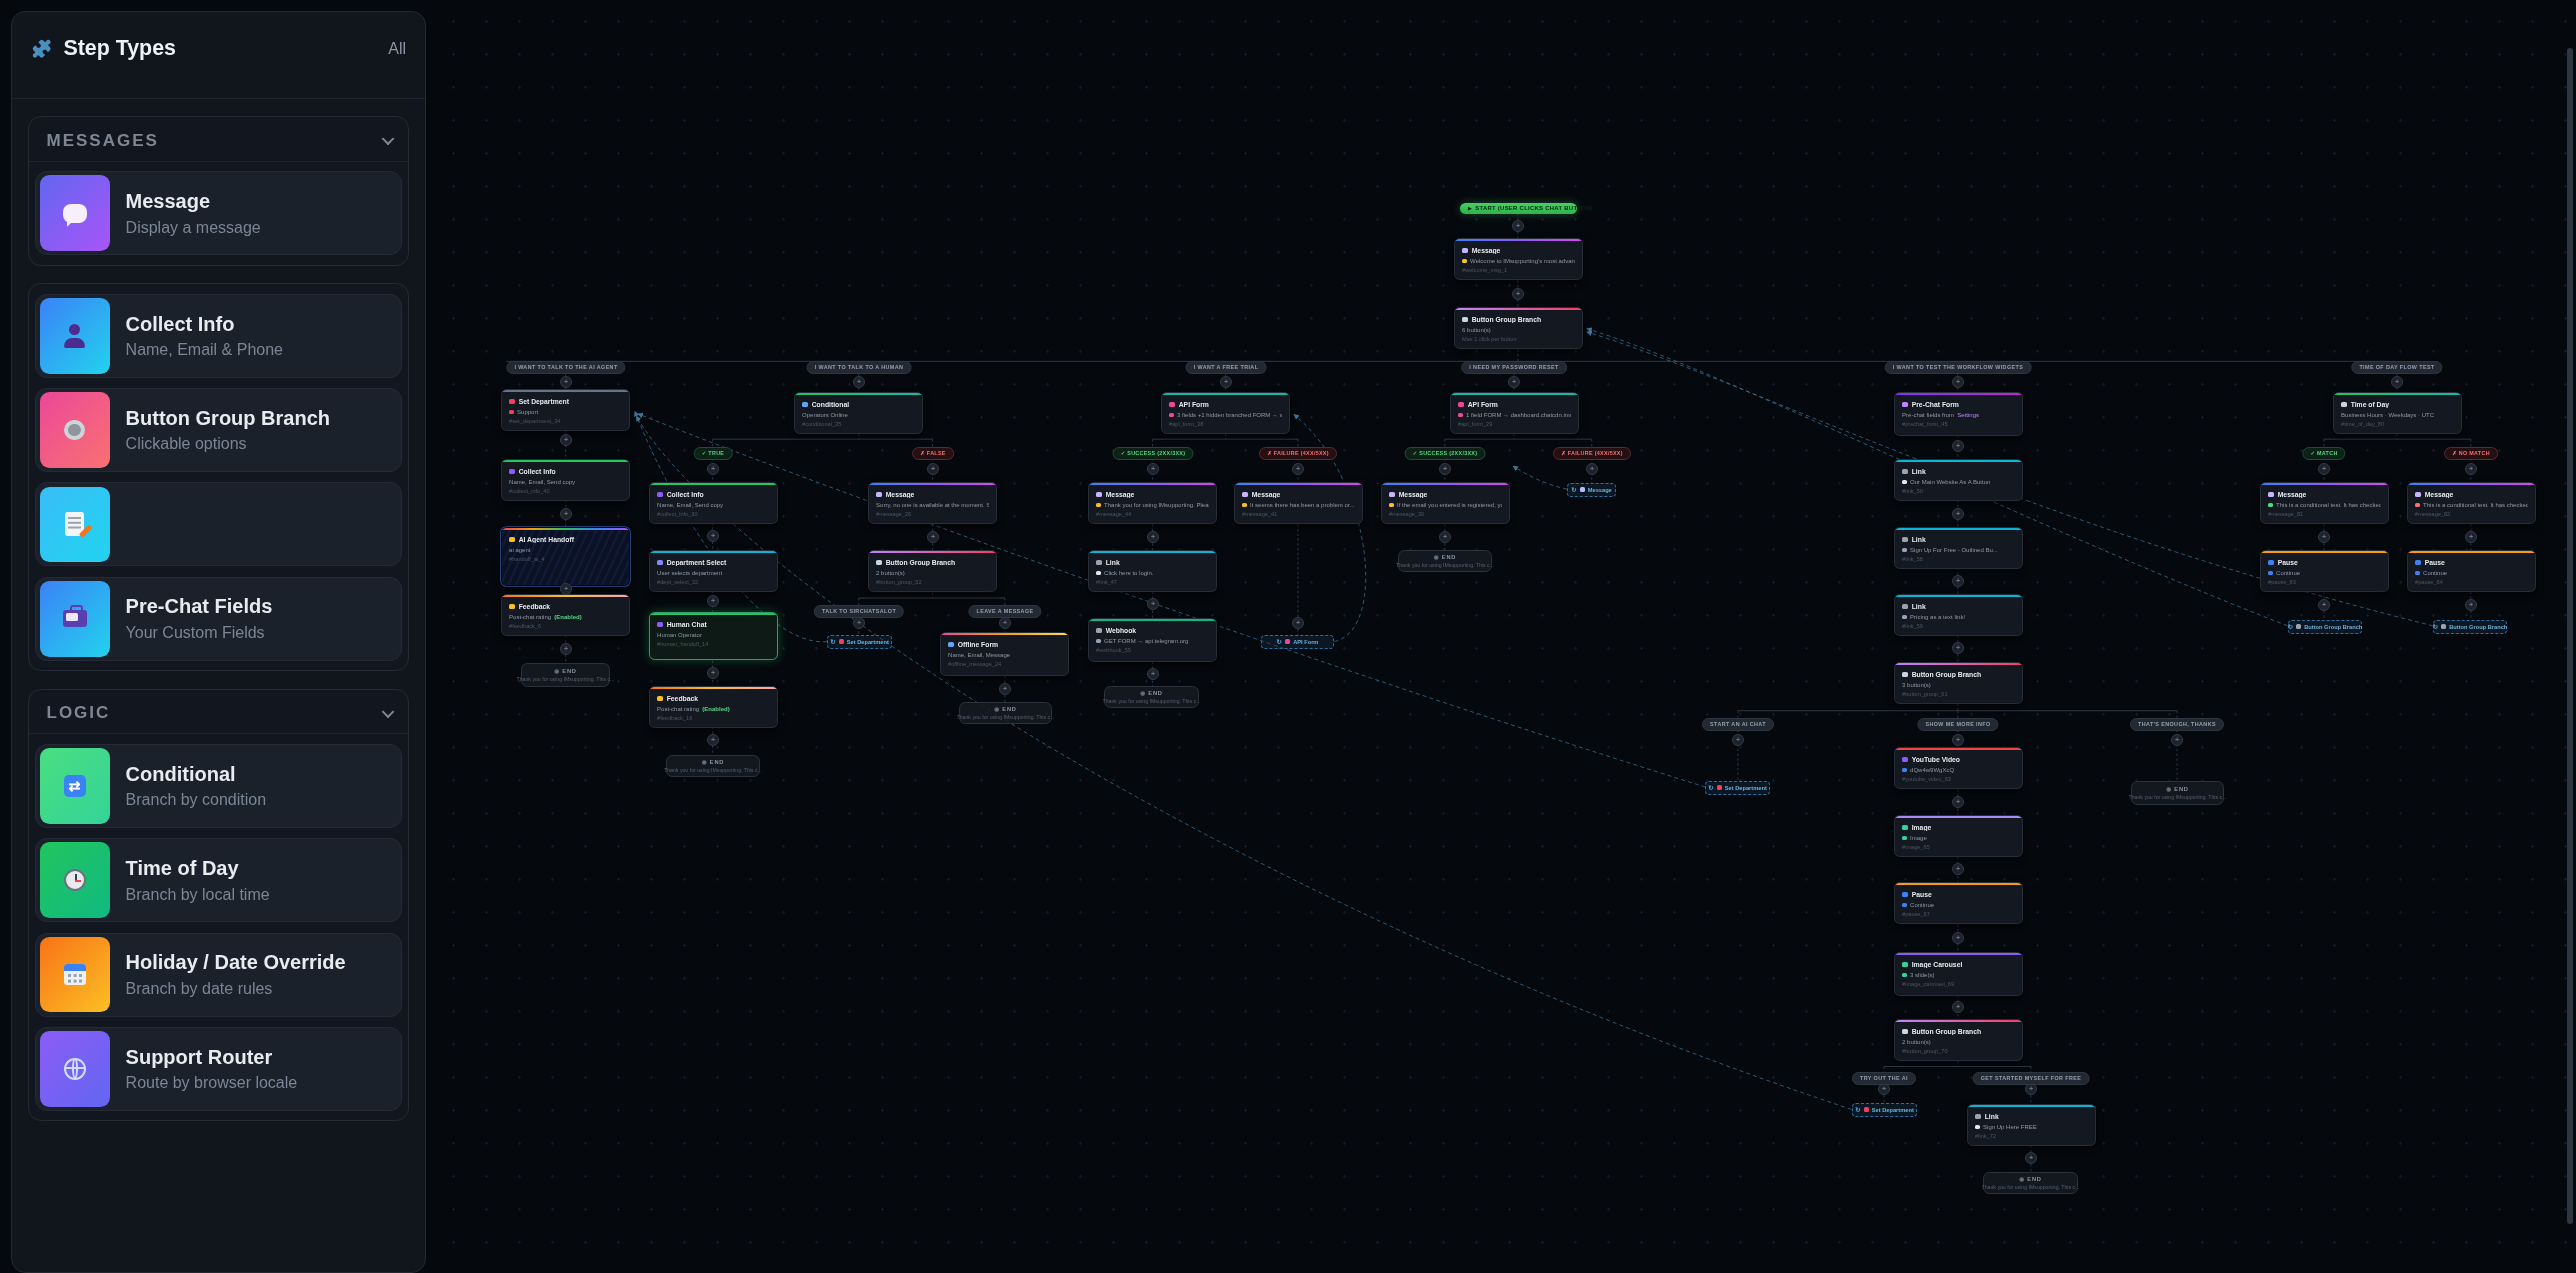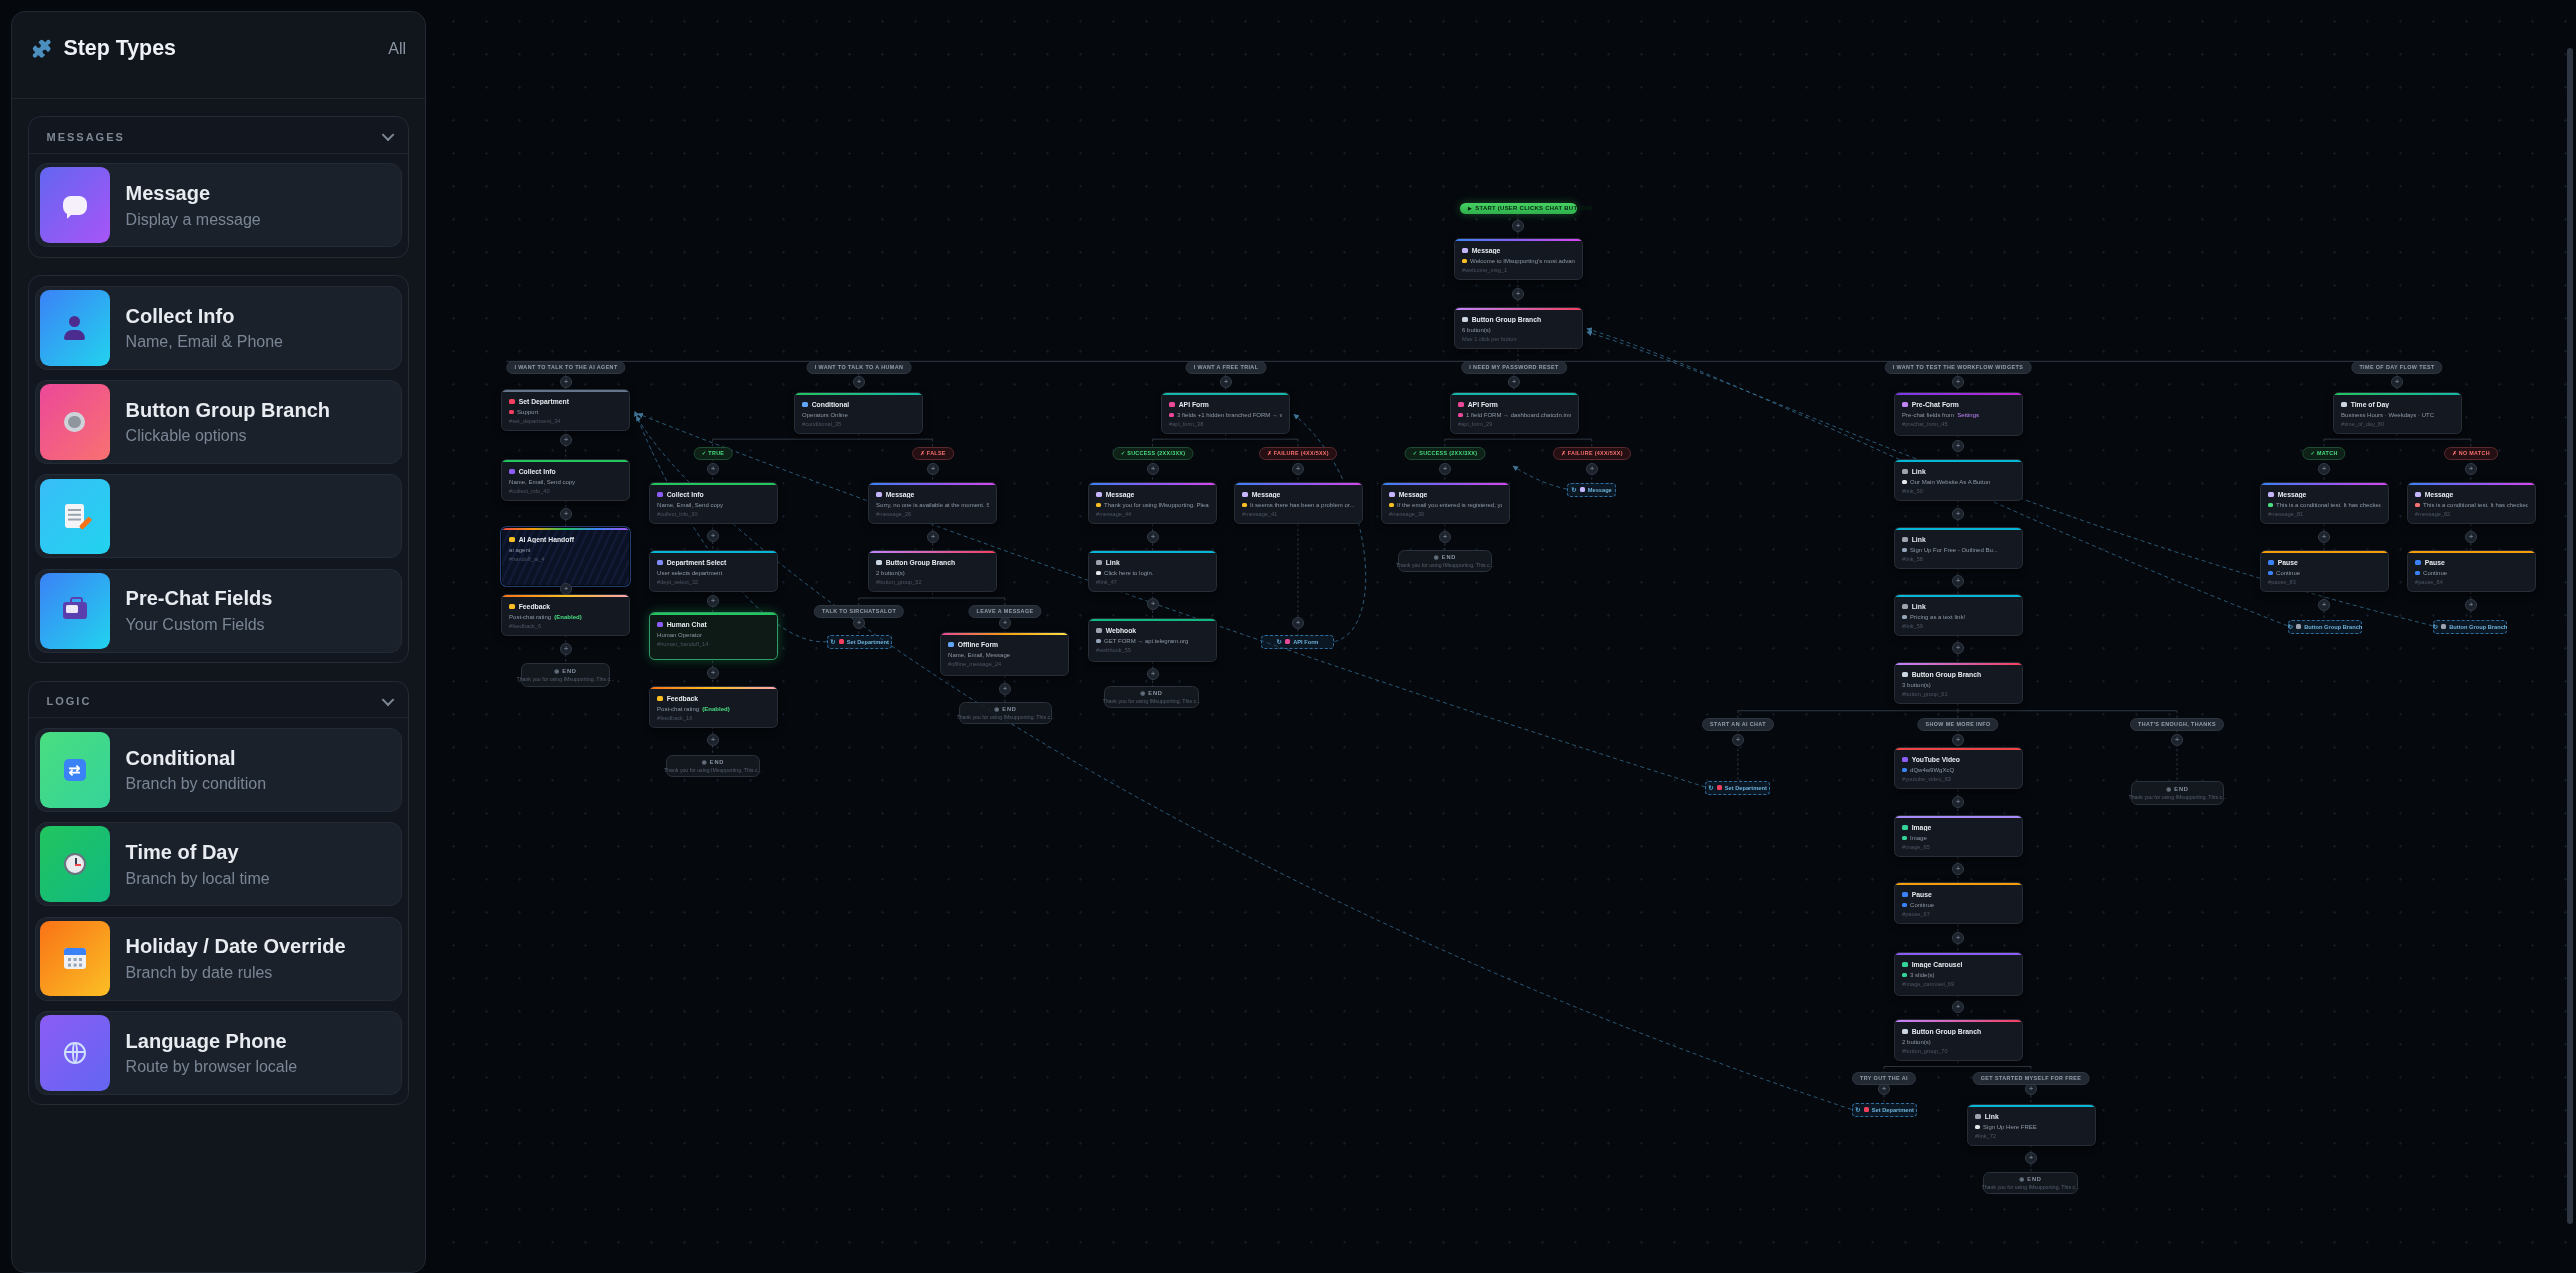--- a/index.html
+++ b/index.html
@@ -62,21 +62,21 @@
     display:flex; align-items:center; padding:0 14.3px; }
   .sb-search input { flex:1; background:transparent; border:none; outline:none; color:#aab4c2;
     font-size:16.7px; font-family:"Liberation Sans",sans-serif; }
   .sb-search input::placeholder { color:#626d7c; }
   .mag { width:12.7px; height:12.7px; border:2px solid #6b7684; border-radius:50%; position:relative; flex:none; }
   .mag::after { content:""; position:absolute; width:2px; height:6.4px; background:#6b7684;
     transform:rotate(-45deg); left:12px; top:10.3px; border-radius:1.6px; }
   .sb-divider { border-top:0.8px solid #1f2630; margin:19px 0 0 0; }
   .sec { margin:17.5px 16px 0 16px; border:0.8px solid #242b35; border-radius:12.7px; background:#12171f; }
   .sec-head { display:flex; align-items:center; padding:13.5px 17.5px 10.3px 17.5px; border-bottom:0.8px solid #1e242e; }
-  .sec-label { flex:1; font-size:11px; font-weight:bold; letter-spacing:2px; color:#7e8894; }
+  .sec-label { flex:1; font-size:17px; font-weight:bold; letter-spacing:2px; color:#7e8894; }
   .chev { width:8.7px; height:8.7px; border-right:2px solid #7e8894; border-bottom:2px solid #7e8894;
     transform:rotate(45deg) translateY(-2.4px); }
   .sec-body { padding:9.5px 6.4px 9.5px 6.4px; display:flex; flex-direction:column; gap:10.3px; }
   .side-item { display:flex; align-items:stretch; background:#1b212b; border:0.8px solid #242b36;
     border-radius:12px; min-height:84px; padding:3.2px; }
   .tile { width:70px; border-radius:9.5px; flex:none; display:flex; align-items:center; justify-content:center; }
   .side-txt { display:flex; flex-direction:column; justify-content:center; gap:5.6px; padding-left:16px; overflow:hidden; }
   .si-title { font-size:20px; font-weight:bold; color:#e8ecf1; white-space:nowrap; }
   .si-sub { font-size:16px; color:#7a8695; white-space:nowrap; }
   
@@ -873,21 +873,21 @@
         <span class="side-txt">
           <span class="si-title">Holiday / Date Override</span>
           <span class="si-sub">Branch by date rules</span>
         </span>
       </div>
       <div class="side-item">
         <span class="tile" style="background: linear-gradient(135deg, rgb(139, 92, 246), rgb(99, 102, 241));">
             <span class="ic-globe"></span>
           </span>
         <span class="side-txt">
-          <span class="si-title">Language Phone</span>
+          <span class="si-title">Support Router</span>
           <span class="si-sub">Route by browser locale</span>
         </span>
       </div>
     </div>
   </div>
 
 </div>
 <div class="sb-scroll"></div>
 
 

